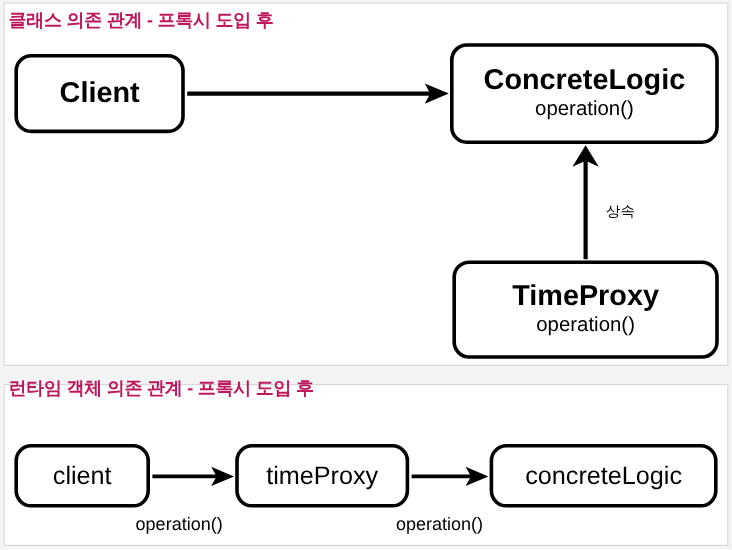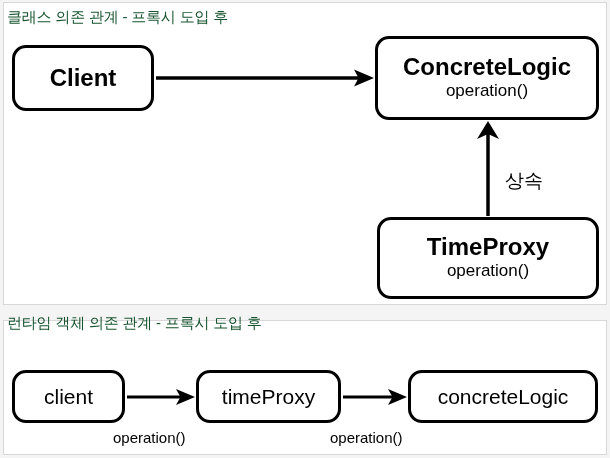--- a/index.html
+++ b/index.html
@@ -38,22 +38,22 @@
     left: 3px;
     top: 320px;
     width: 604px;
     height: 135px;
   }
 
   
   .panel-title {
     position: absolute;
     font-size: 15px;
-    font-weight: 400;
-    color: #14532d;
+    font-weight: 700;
+    color: #be185d;
     white-space: nowrap;
     letter-spacing: -0.2px;
   }
   #title-class {
     left: 7px;
     top: 8px;
   }
   #title-runtime {
     left: 7px;
     top: 314px;
@@ -148,21 +148,21 @@
     left: 0;
     top: 0;
     width: 610px;
     height: 458px;
     pointer-events: none;
   }
 
   
   .edge-label {
     position: absolute;
-    font-size: 19px;
+    font-size: 12px;
     color: #000000;
     white-space: nowrap;
   }
   #label-inherit {
     left: 505px;
     top: 168px;
   }
   .edge-op-label {
     position: absolute;
     font-size: 15px;

